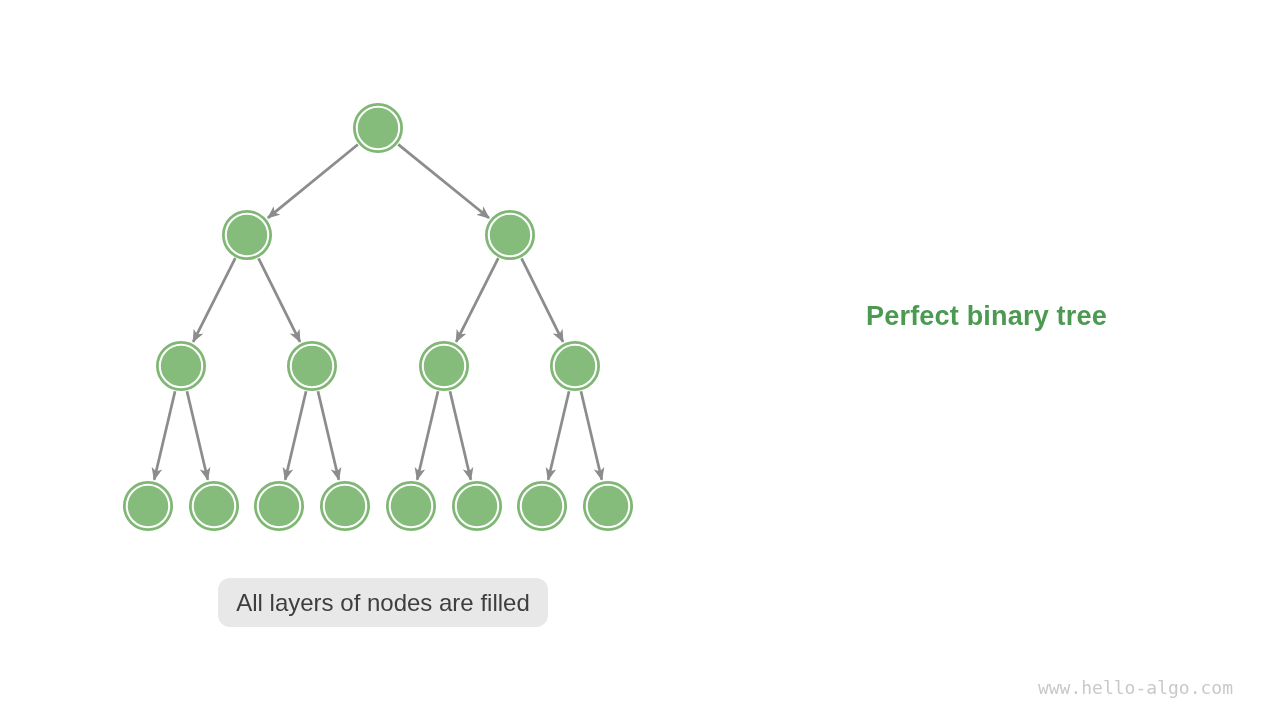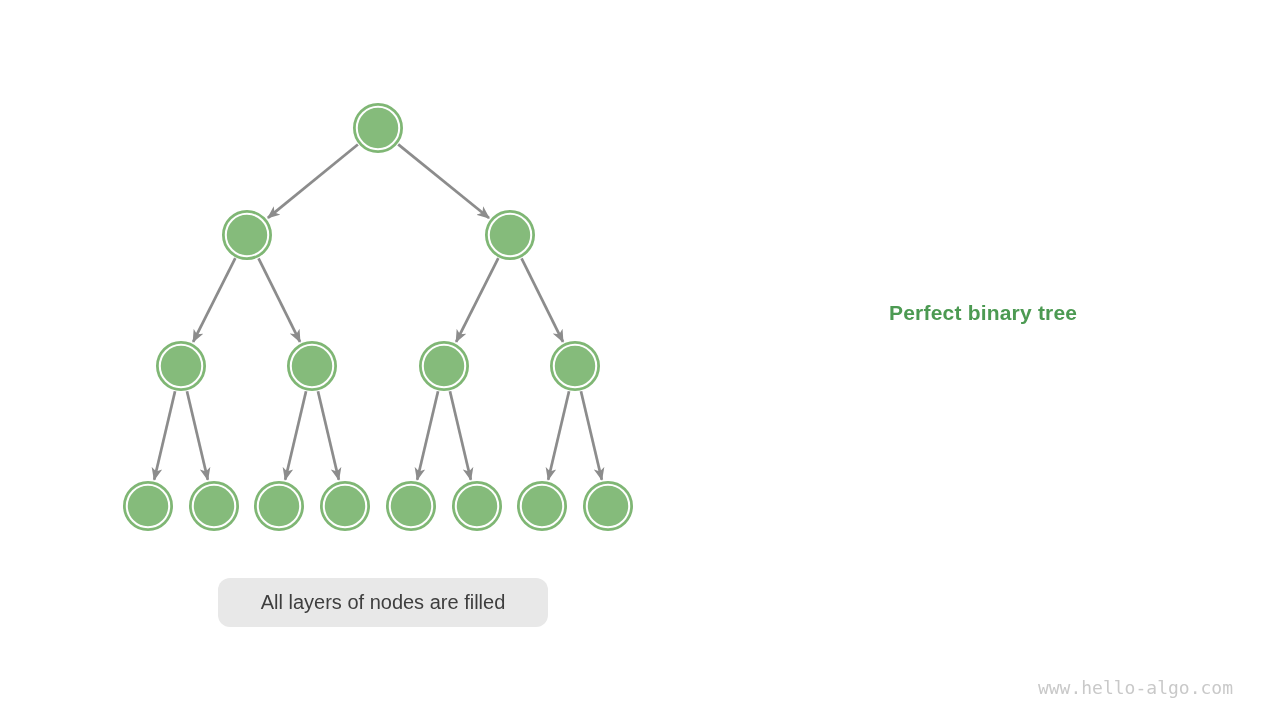--- a/index.html
+++ b/index.html
@@ -17,42 +17,42 @@
   }
   #tree-svg {
     position: absolute;
     left: 0;
     top: 0;
     width: 1280px;
     height: 720px;
   }
   .title {
     position: absolute;
-    left: 889px;
+    left: 866px;
     top: 301px;
-    font-size: 21px;
+    font-size: 27px;
     font-weight: bold;
     letter-spacing: 0.2px;
     color: var(--title-color, #4c9a52);
     white-space: nowrap;
   }
   .caption {
     position: absolute;
     left: 218px;
     top: 578px;
     width: 330px;
     height: 49px;
     background: var(--caption-bg, #e8e8e8);
     border-radius: 12px;
     display: flex;
     align-items: center;
     justify-content: center;
   }
   .caption span {
-    font-size: 20px;
+    font-size: 24px;
     color: var(--caption-color, #3e3e3e);
     white-space: nowrap;
   }
   .watermark {
     position: absolute;
     right: 47px;
     top: 677px;
     font-family: "DejaVu Sans Mono", "Liberation Mono", monospace;
     font-size: 18px;
     color: var(--watermark-color, #c9c9c9);

